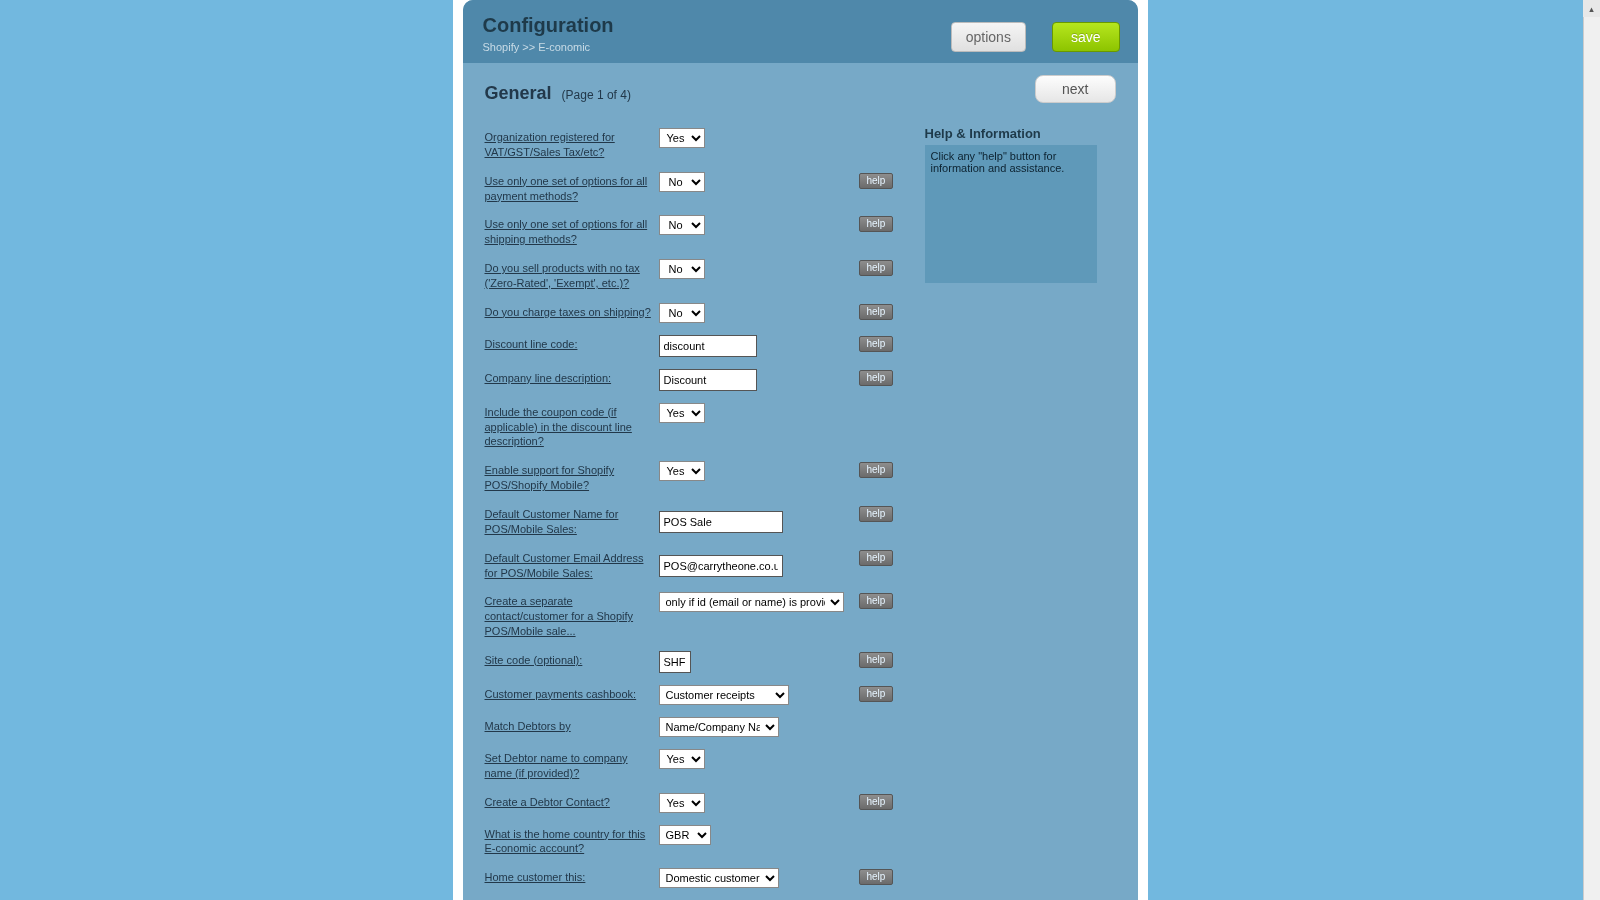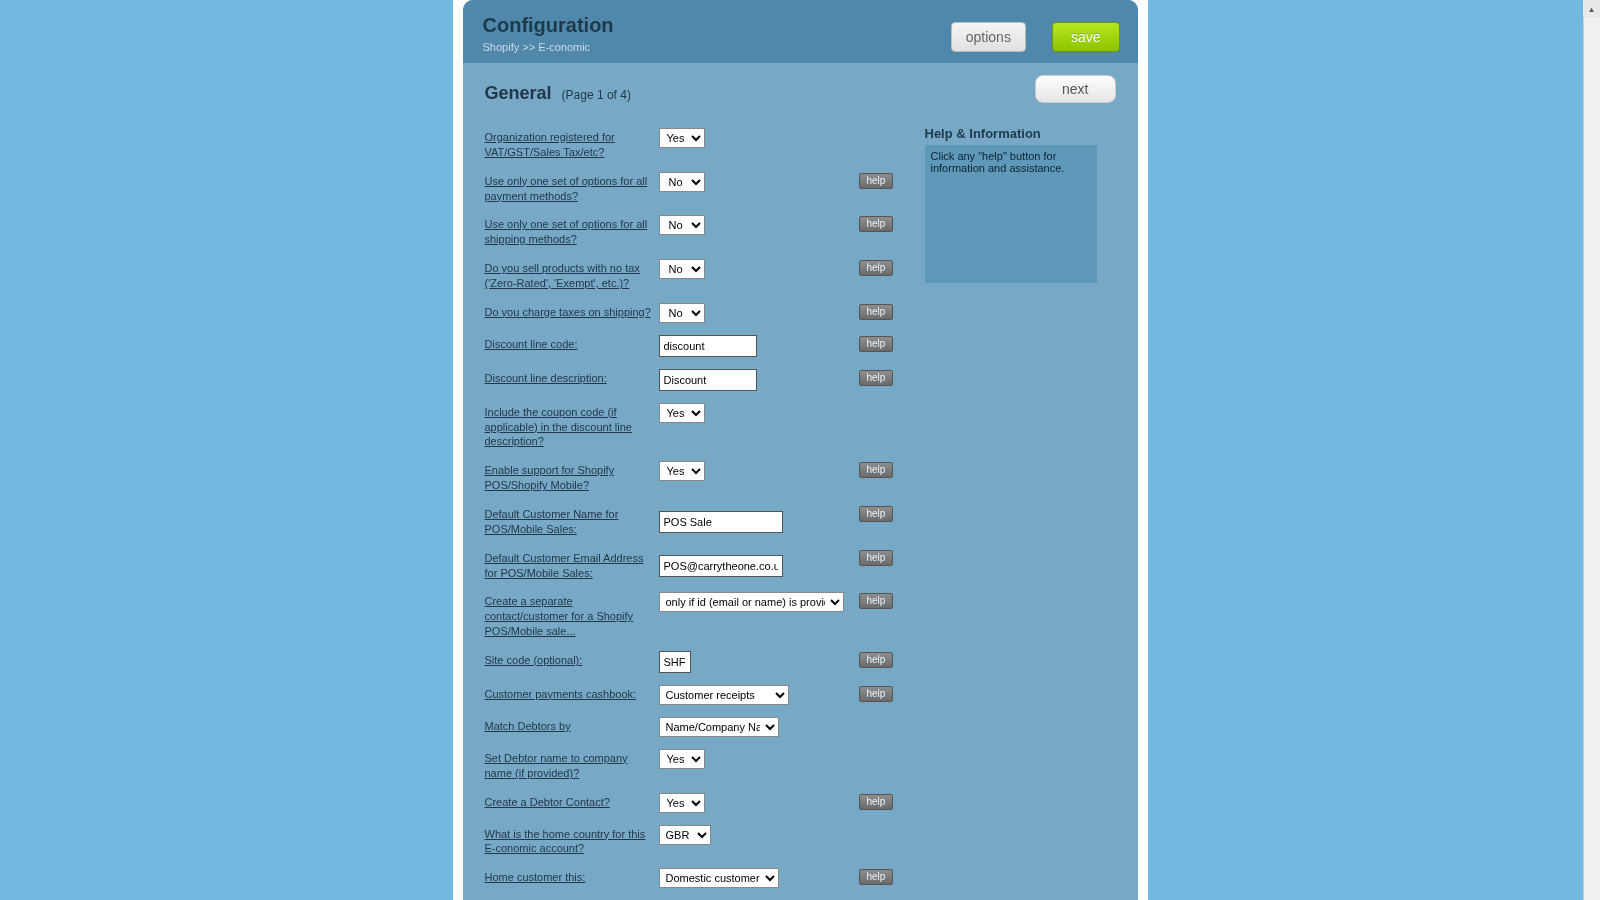--- a/index.html
+++ b/index.html
@@ -254,21 +254,21 @@
             <div class="help-col"><span class="help-btn">help</span></div>
           </div>
 
           <div class="form-row">
             <div class="label-col">Discount line code:</div>
             <div class="input-col"><input type="text" class="tx-md" value="discount" style=""></div>
             <div class="help-col"><span class="help-btn">help</span></div>
           </div>
 
           <div class="form-row">
-            <div class="label-col">Discount line description:</div>
+            <div class="label-col">Company line description:</div>
             <div class="input-col"><input type="text" class="tx-md" value="Discount" style=""></div>
             <div class="help-col"><span class="help-btn">help</span></div>
           </div>
 
           <div class="form-row">
             <div class="label-col">Include the coupon code (if applicable) in the discount line description?</div>
             <div class="input-col"><select class="sm"><option>Yes</option></select></div>
             <div class="help-col"></div>
           </div>
 

